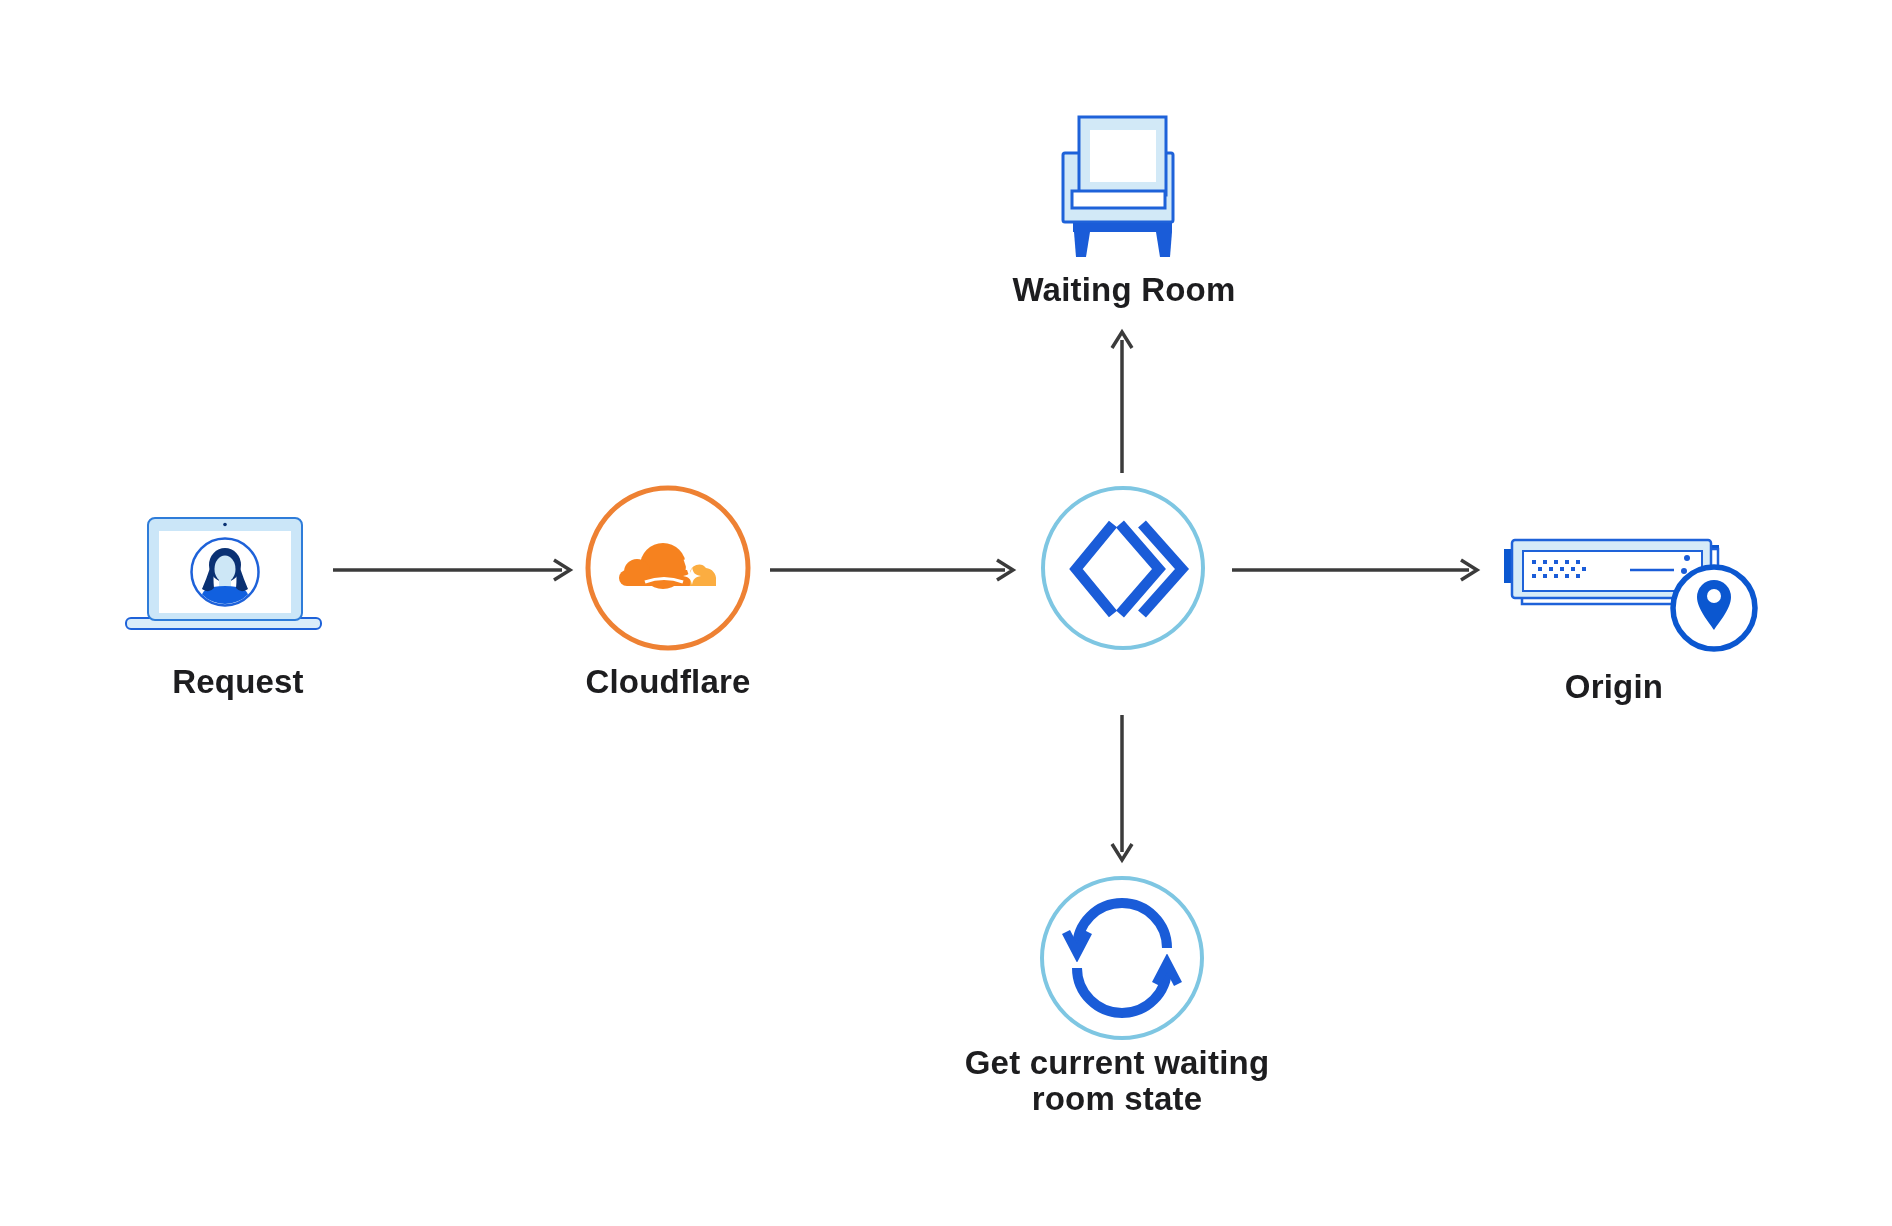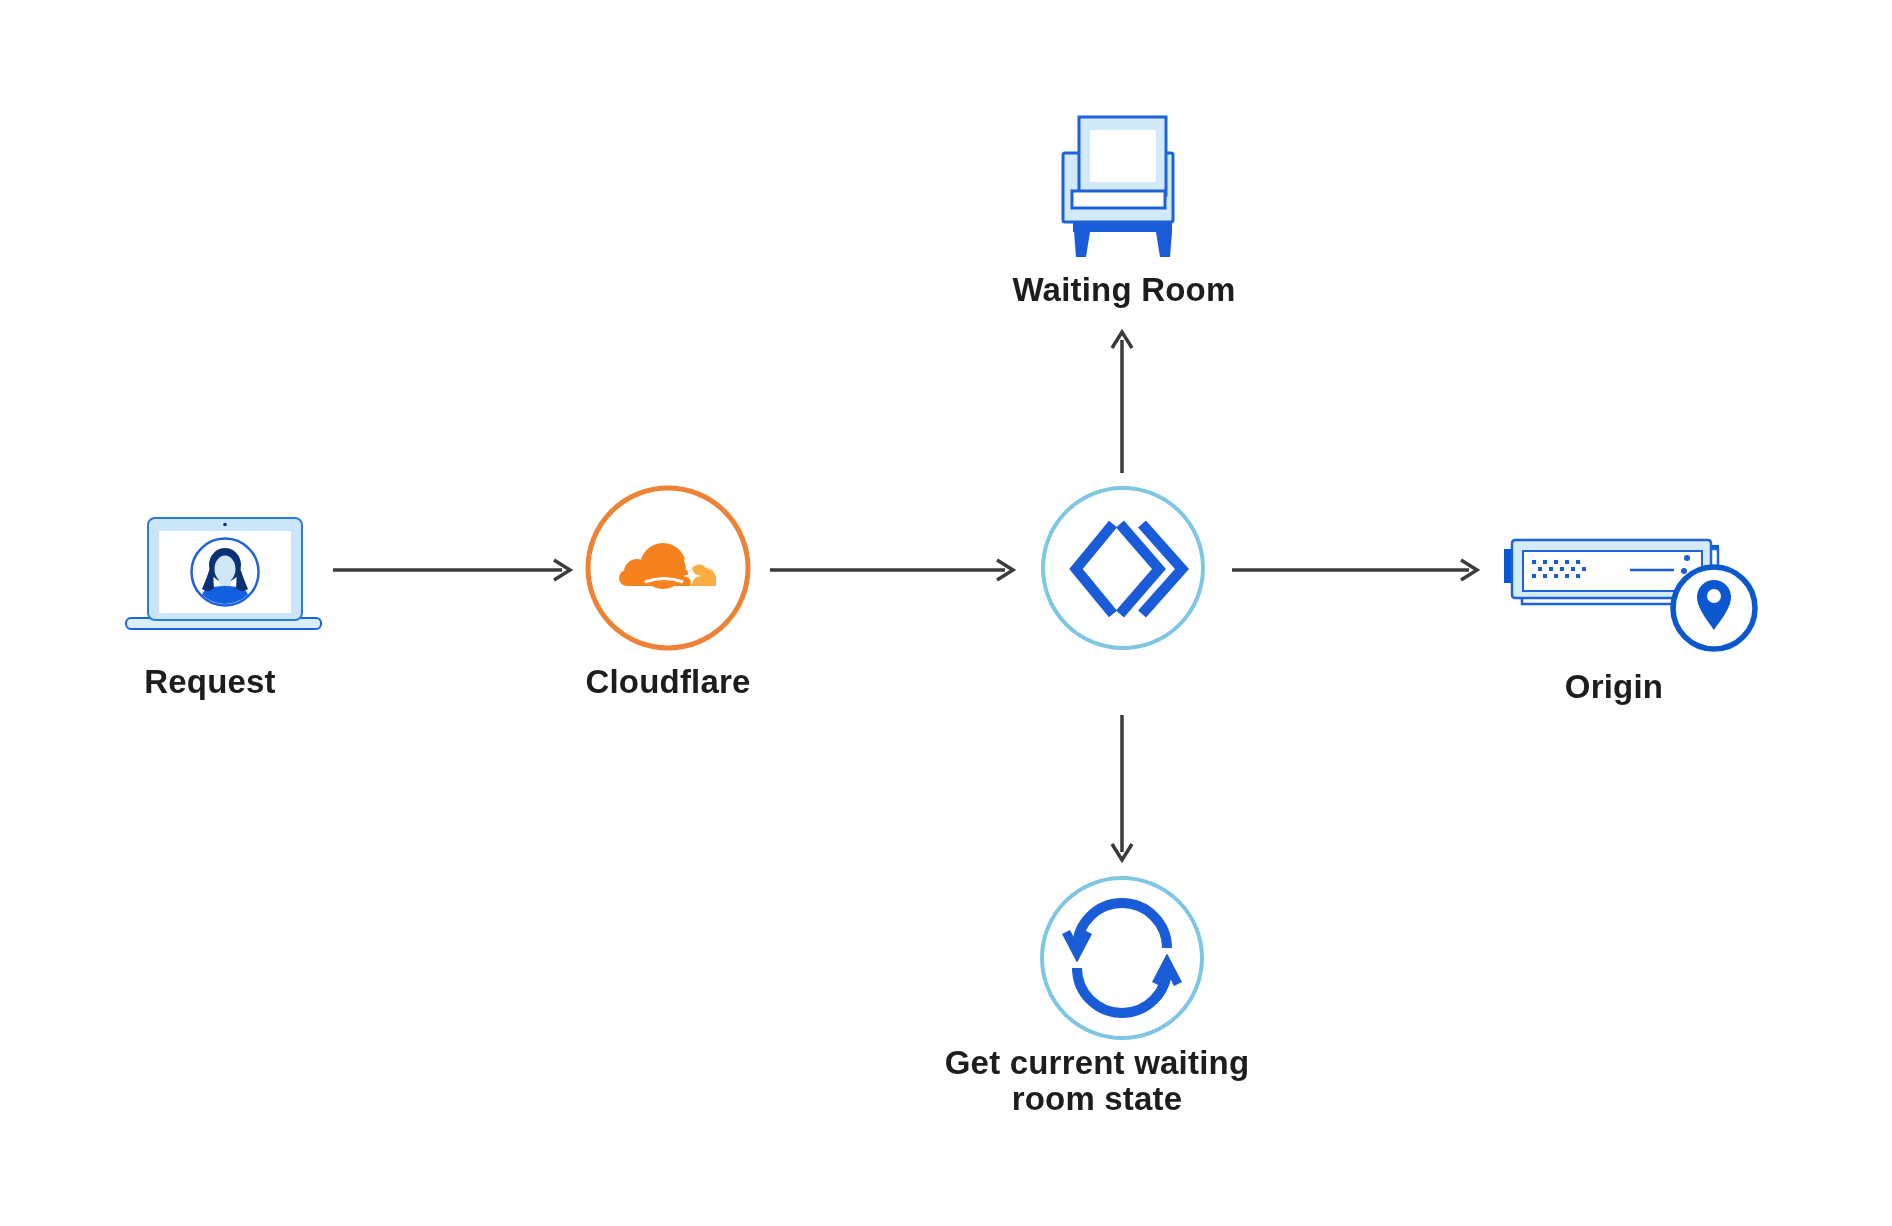--- a/index.html
+++ b/index.html
@@ -45,21 +45,21 @@
       <g clip-path="url(#avclip)">
         <ellipse cx="0" cy="-7" rx="16" ry="17" fill="#0a3173"></ellipse>
         <rect x="-6" y="6" width="12" height="12" fill="#cde7f6"></rect>
         <path d="M -24,34 L -24,28 Q -24,17 -12,15 Q 0,13 12,15 Q 24,17 24,28 L 24,34 Z" fill="#1160df"></path>
         <path d="M -15,-4 Q -19,8 -23,17 Q -16,22 -11,16 Q -12,6 -11,0 Z" fill="#0a3173"></path>
         <path d="M 15,-4 Q 19,8 23,17 Q 16,22 11,16 Q 12,6 11,0 Z" fill="#0a3173"></path>
         <ellipse cx="0" cy="-3" rx="10.5" ry="13.5" fill="#cde7f6"></ellipse>
       </g>
     </g>
   </svg>
-  <div class="lbl" style="left:0;top:664px;">Request</div>
+  <div class="lbl" style="left:28px;top:664px;">Request</div>
 
   <svg class="node-icon" style="left:583px;top:483px;" width="170" height="170" viewBox="0 0 170 170">
     <circle cx="85" cy="85" r="80" fill="#ffffff" stroke="#ee8133" stroke-width="5"></circle>
     <g>
       <circle cx="80" cy="83" r="23" fill="#f6821f"></circle>
       <circle cx="54" cy="89" r="13" fill="#f6821f"></circle>
       <rect x="36" y="87" width="78" height="16" rx="8" fill="#f6821f"></rect>
       <line x1="103" y1="76" x2="112" y2="103" stroke="#ffffff" stroke-width="5"></line>
       <path d="M 107,103 L 107,90 A 9,9 0 0 1 123,85 A 11,11 0 0 1 133,97 L 133,103 Z" fill="#fbad41"></path>
       <path d="M 109,84 C 110,90 112,92 118,93 C 112,94 110,96 109,102 C 108,96 106,94 100,93 C 106,92 108,90 109,84 Z" fill="#ffffff"></path>
@@ -90,21 +90,21 @@
   </svg>
   <div class="lbl" style="left:914px;top:272px;">Waiting Room</div>
 
   <svg class="node-icon" style="left:1037px;top:873px;" width="170" height="170" viewBox="0 0 170 170">
     <circle cx="85" cy="85" r="80" fill="#ffffff" stroke="#7ec6e2" stroke-width="4"></circle>
     <g fill="none" stroke="#1a5cd8" stroke-width="10">
       <path d="M 130,75 A 45,45 0 0 0 40,75" marker-end="url(#ahb)"></path>
       <path d="M 40,95 A 45,45 0 0 0 130,95" marker-end="url(#ahb)"></path>
     </g>
   </svg>
-  <div class="lbl" style="left:887px;top:1045px;">
+  <div class="lbl" style="left:907px;top:1045px;">
     <div>Get current waiting</div>
     <div>room state</div>
   </div>
 
   <svg class="node-icon" style="left:1498px;top:533px;" width="280" height="140" viewBox="0 0 280 140">
     <rect x="209" y="12" width="12" height="18" fill="#0b57d0"></rect>
     <rect x="24" y="16" width="196" height="55" fill="#ffffff" stroke="#1e62d9" stroke-width="2.5"></rect>
     <rect x="6" y="16" width="10" height="34" fill="#0b57d0"></rect>
     <rect x="14" y="7" width="199" height="58" rx="3" fill="#d6ebf8" stroke="#1e62d9" stroke-width="2.5"></rect>
     <rect x="25" y="18" width="179" height="40" fill="#ffffff" stroke="#1e62d9" stroke-width="2"></rect>

